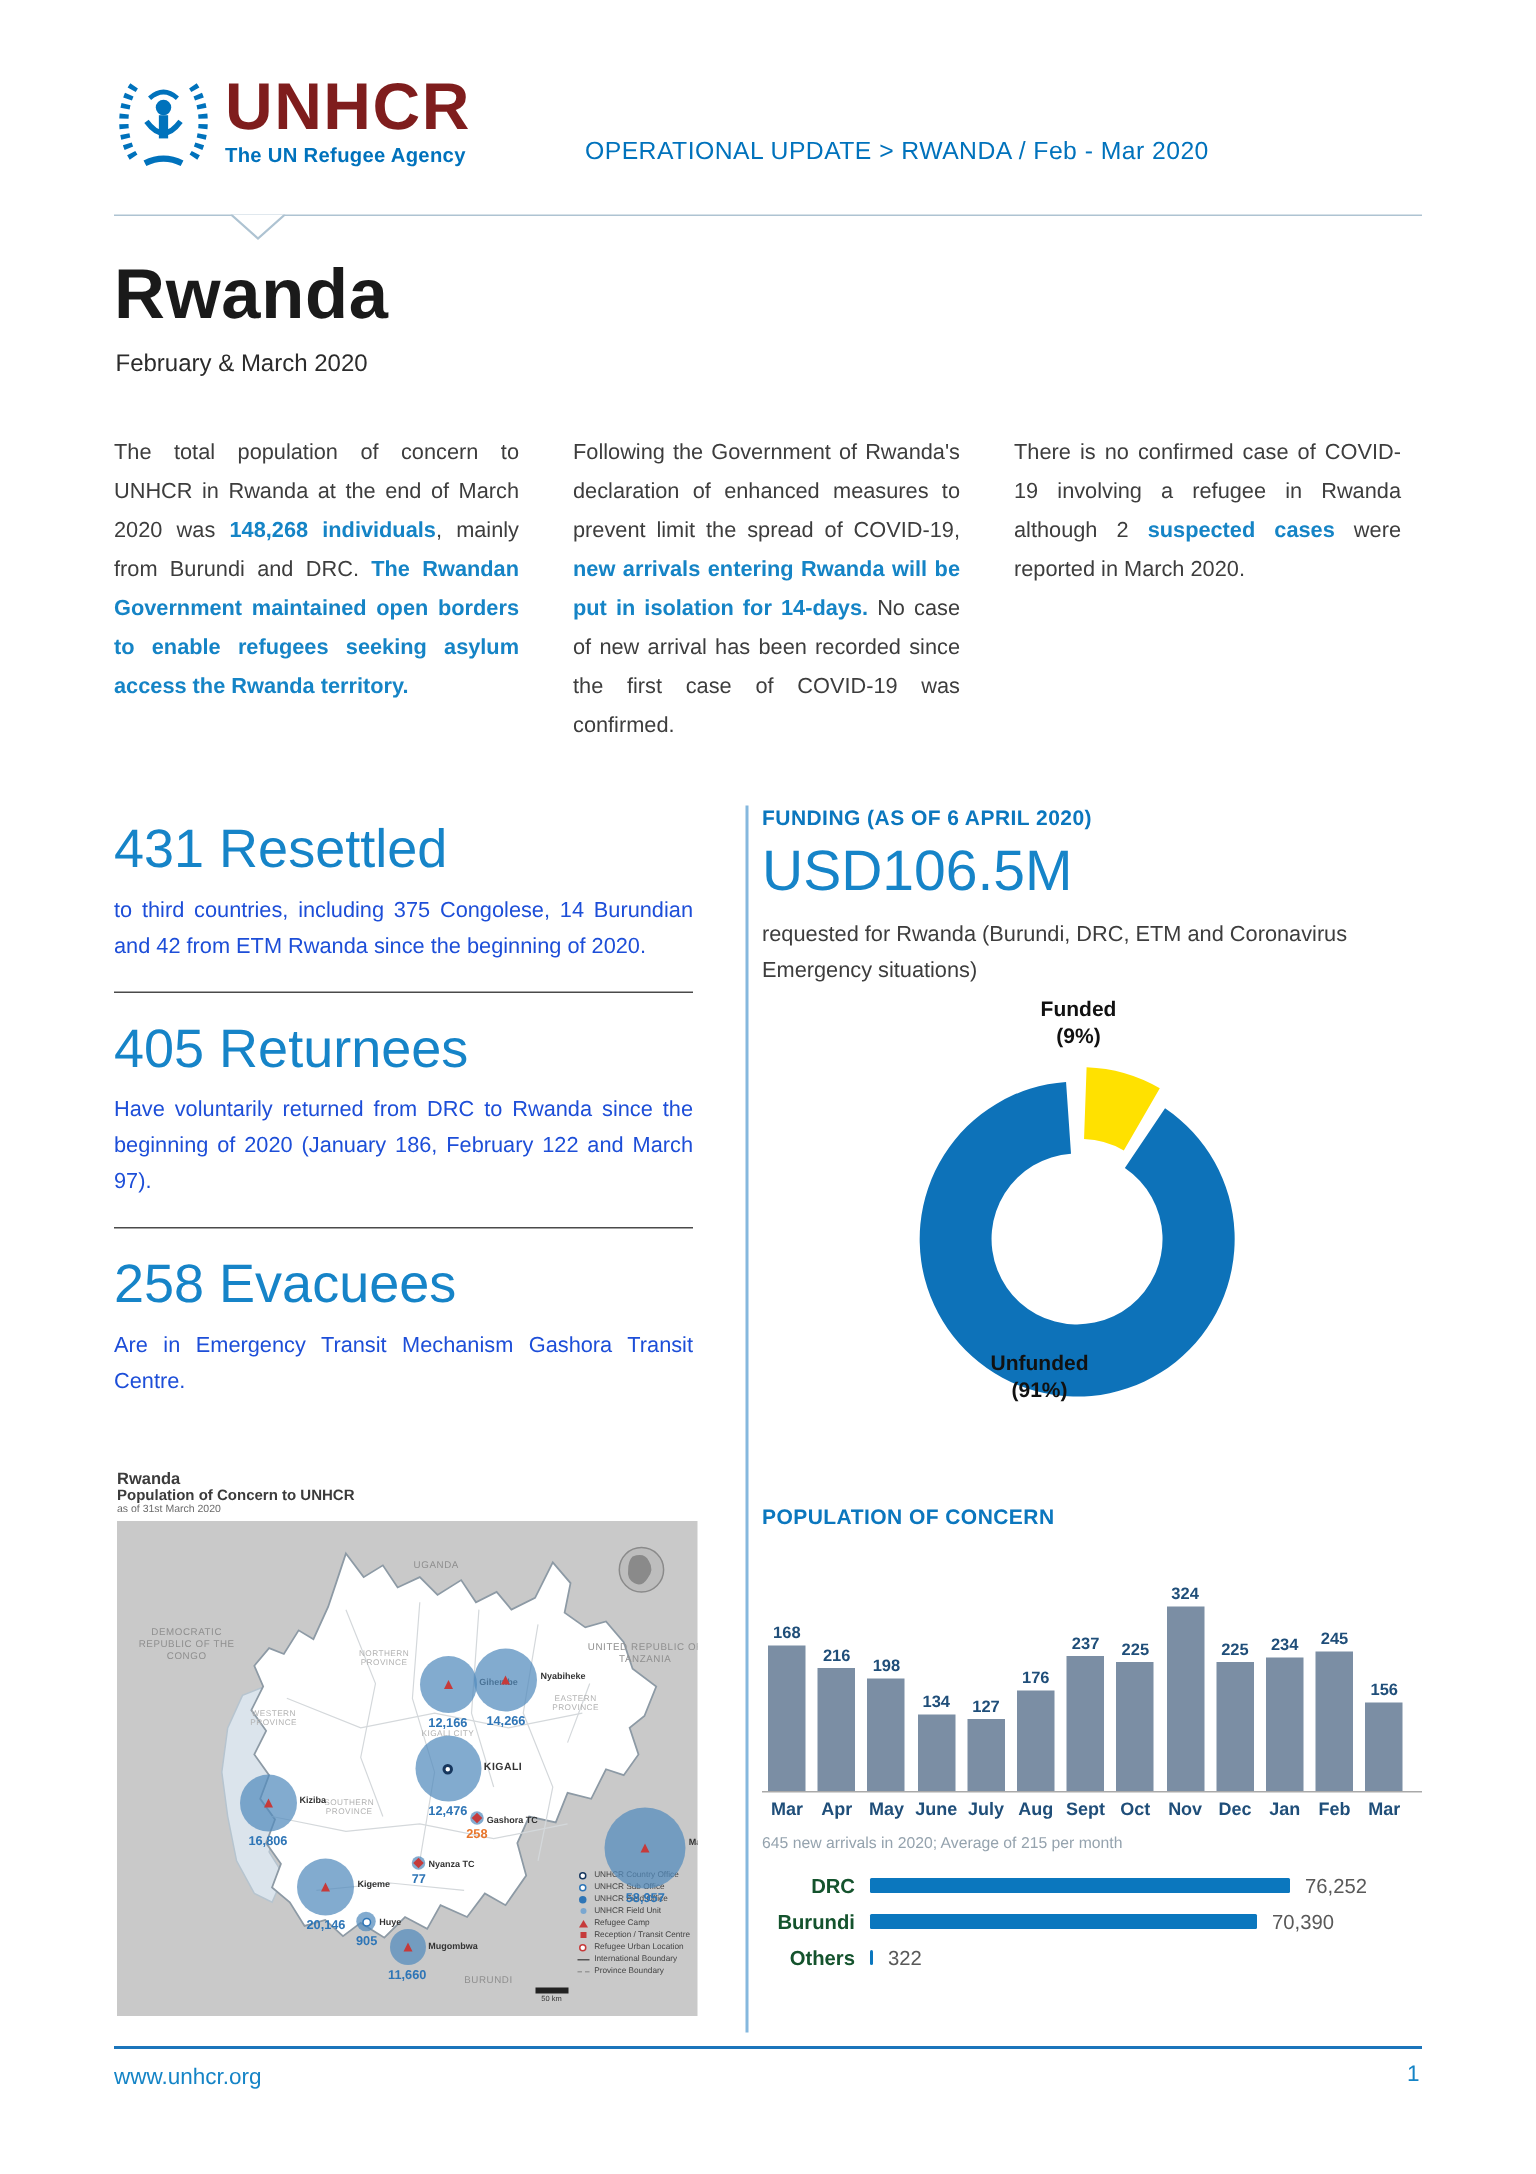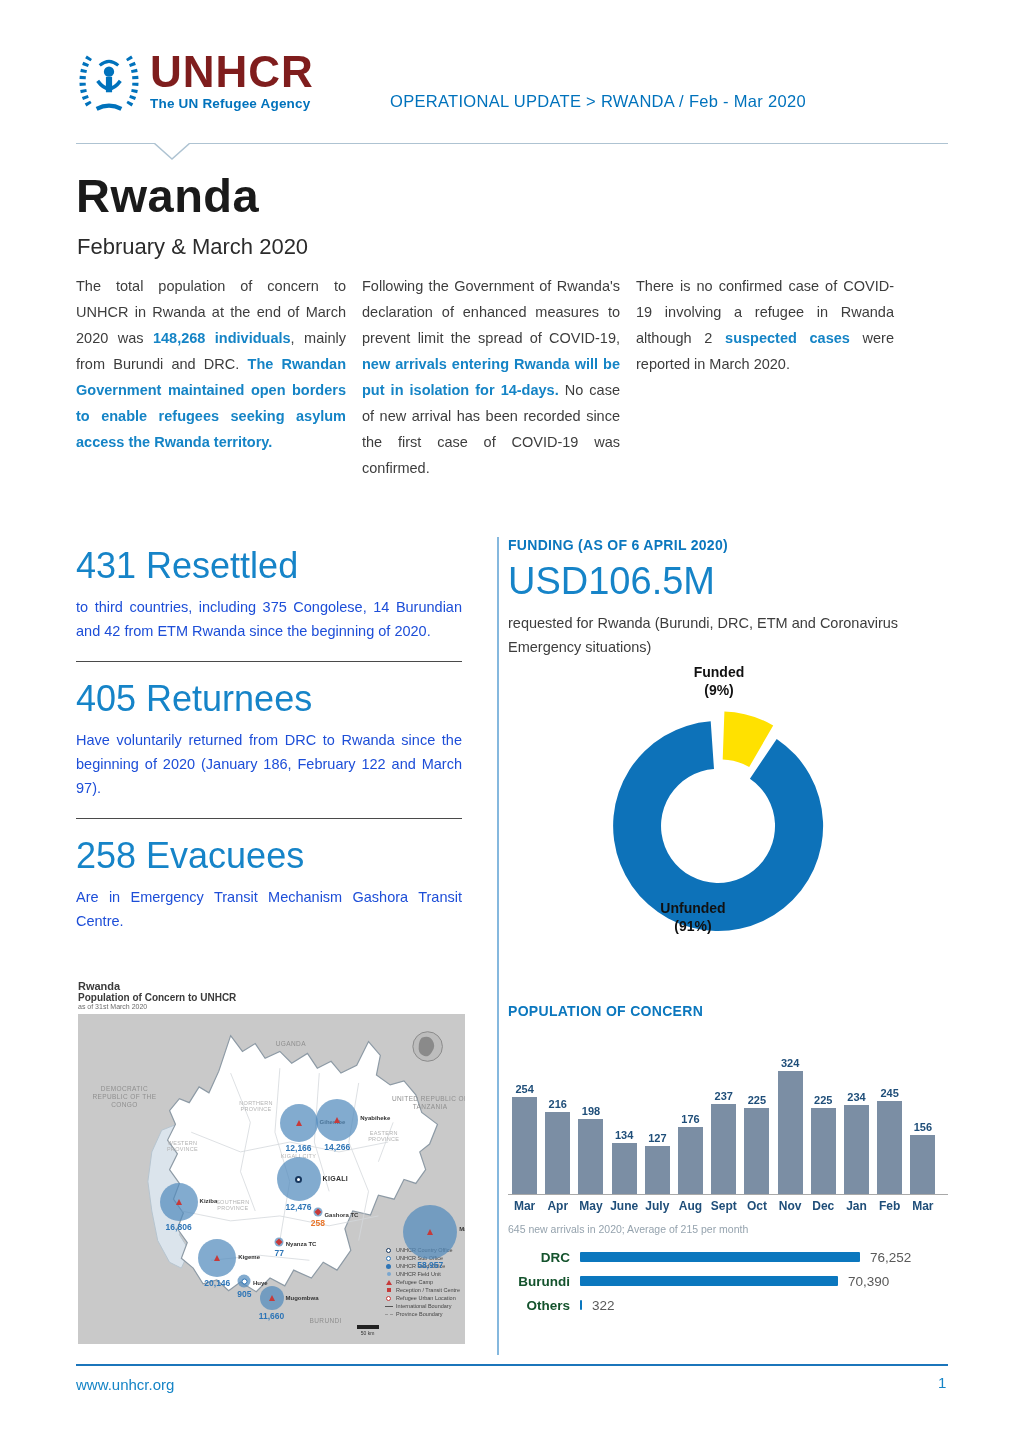--- a/index.html
+++ b/index.html
@@ -12,24 +12,24 @@
   .logo-emblem { width:66px; height:66px; }
   .logo-textcol { margin-left:8px; }
   .logo-brand { font-size:44px; font-weight:700; color:#7f1d1d; letter-spacing:1px; line-height:44px; }
   .logo-tag { font-size:13.5px; font-weight:700; color:#0072BC; margin-top:2px; letter-spacing:.2px; }
   .doc-title { position:absolute; left:390px; top:92px; font-size:16.5px; color:#0072BC; letter-spacing:.3px; }
   .head-rule { position:absolute; left:76px; top:143px; width:872px; height:0; border-top:1.5px solid #aec3d2; }
   .head-notch { position:absolute; left:152px; top:143px; width:40px; height:18px; }
 
   
   .page-title { position:absolute; left:76px; top:168px; font-size:47px; font-weight:700; color:#1a1a1a; letter-spacing:.5px; }
-  .page-subtitle { position:absolute; left:77px; top:234px; font-size:22px; color:#2b2b2b; }
-
-  
-  .intro { position:absolute; left:76px; top:273px; width:872px; display:grid; grid-template-columns:270px 258px 258px; column-gap:16px; }
+  .page-subtitle { position:absolute; left:77px; top:234px; font-size:16px; color:#2b2b2b; }
+
+  
+  .intro { position:absolute; left:76px; top:289px; width:872px; display:grid; grid-template-columns:270px 258px 258px; column-gap:36px; }
   .intro p { font-size:14.5px; line-height:26px; text-align:justify; color:#3d3d3d; }
   .seg-link { color:#1584C6; font-weight:700; }
   .seg-plain { color:#3d3d3d; }
 
   
   .vsep { position:absolute; left:497px; top:537px; width:2px; height:818px; background:#85B8DE; }
 
   
   .left-col { position:absolute; left:76px; top:537px; width:386px; }
   .sec-heading { font-size:14px; font-weight:700; color:#0B77BE; letter-spacing:.3px; }
@@ -166,21 +166,21 @@
 (9%)</div>
       <div class="donut-label unfunded" style="white-space:pre-line">Unfunded
 (91%)</div>
     </div>
   </div>
 
   <div class="poc">
     <div class="sec-heading">POPULATION OF CONCERN</div>
     <div class="mchart">
         <div class="mcol">
-          <div class="mval">254</div>
+          <div class="mval">168</div>
           <div class="mbar" style="height: 97px; background: rgb(123, 142, 164);"></div>
         </div>
         <div class="mcol">
           <div class="mval">216</div>
           <div class="mbar" style="height: 82px; background: rgb(123, 142, 164);"></div>
         </div>
         <div class="mcol">
           <div class="mval">198</div>
           <div class="mbar" style="height: 75px; background: rgb(123, 142, 164);"></div>
         </div>

